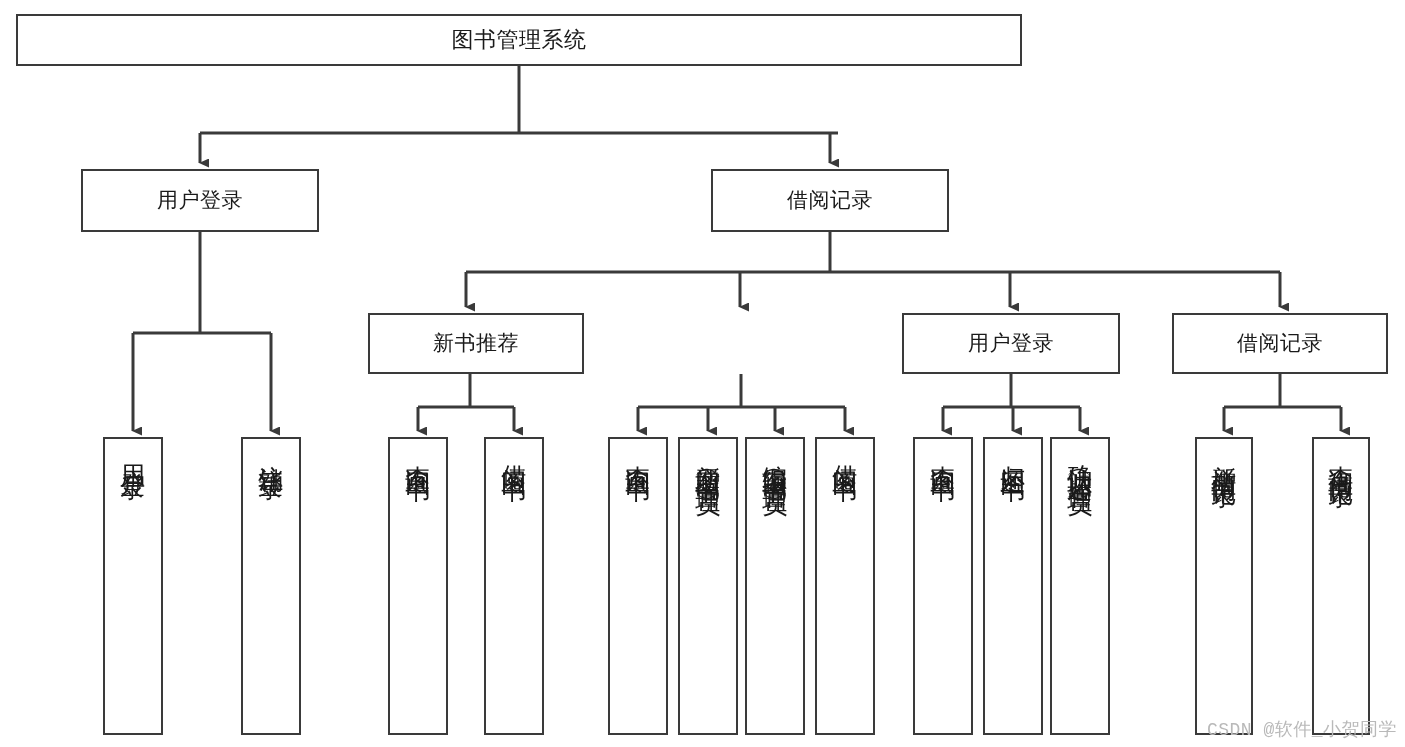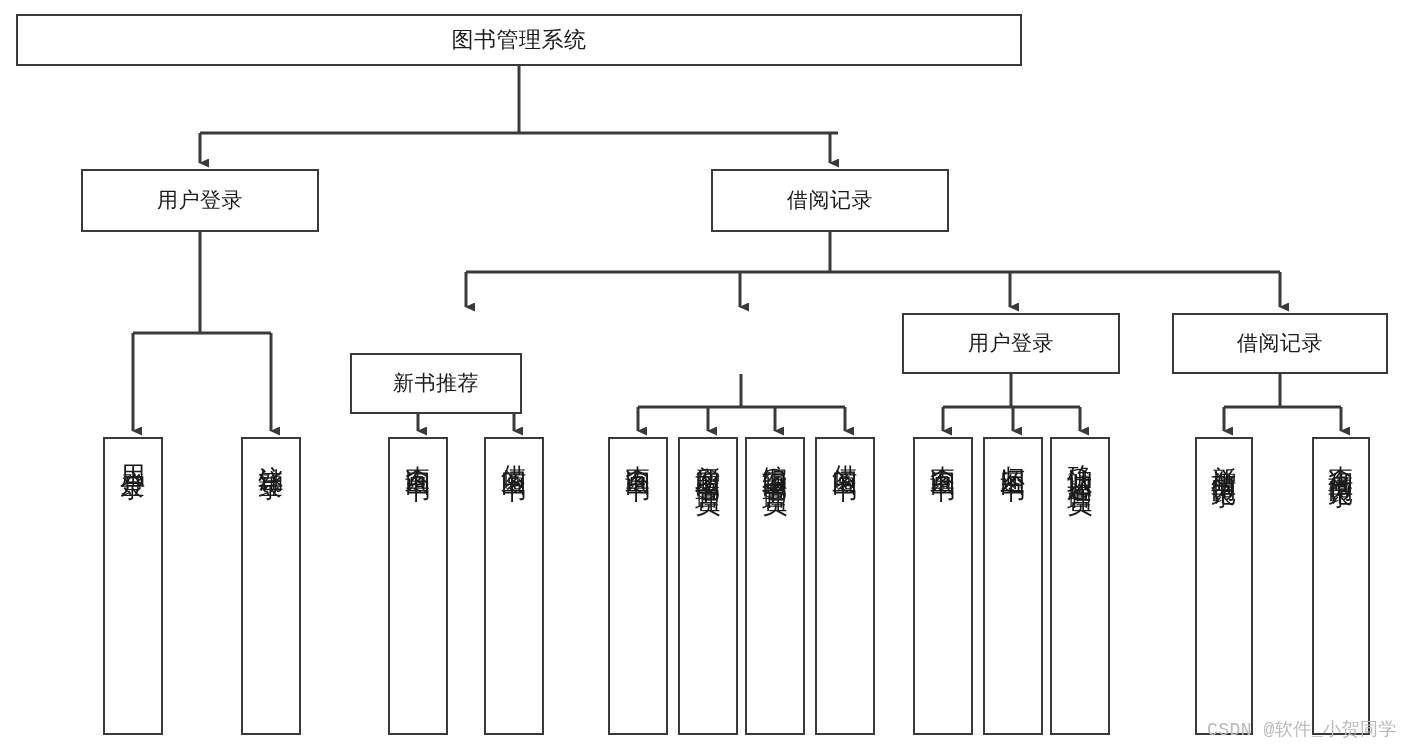--- a/index.html
+++ b/index.html
@@ -128,21 +128,21 @@
     <span class="lbl">图书管理系统</span>
   </div>
 
   <div class="node h" style="left:81px;top:169px;width:238px;height:63px;">
     <span class="lbl">用户登录</span>
   </div>
   <div class="node h" style="left:711px;top:169px;width:238px;height:63px;">
     <span class="lbl">借阅记录</span>
   </div>
 
-  <div class="node h" style="left:350px;top:313px;width:172px;height:61px;margin-top:40px;">
+  <div class="node h" style="left:368px;top:313px;width:216px;height:61px;">
     <span class="lbl">新书推荐</span>
   </div>
   <div class="node h" style="left:902px;top:313px;width:218px;height:61px;">
     <span class="lbl">用户登录</span>
   </div>
   <div class="node h" style="left:1172px;top:313px;width:216px;height:61px;">
     <span class="lbl">借阅记录</span>
   </div>
 
   <div class="node v" style="left:103px;top:437px;width:60px;height:298px;">

